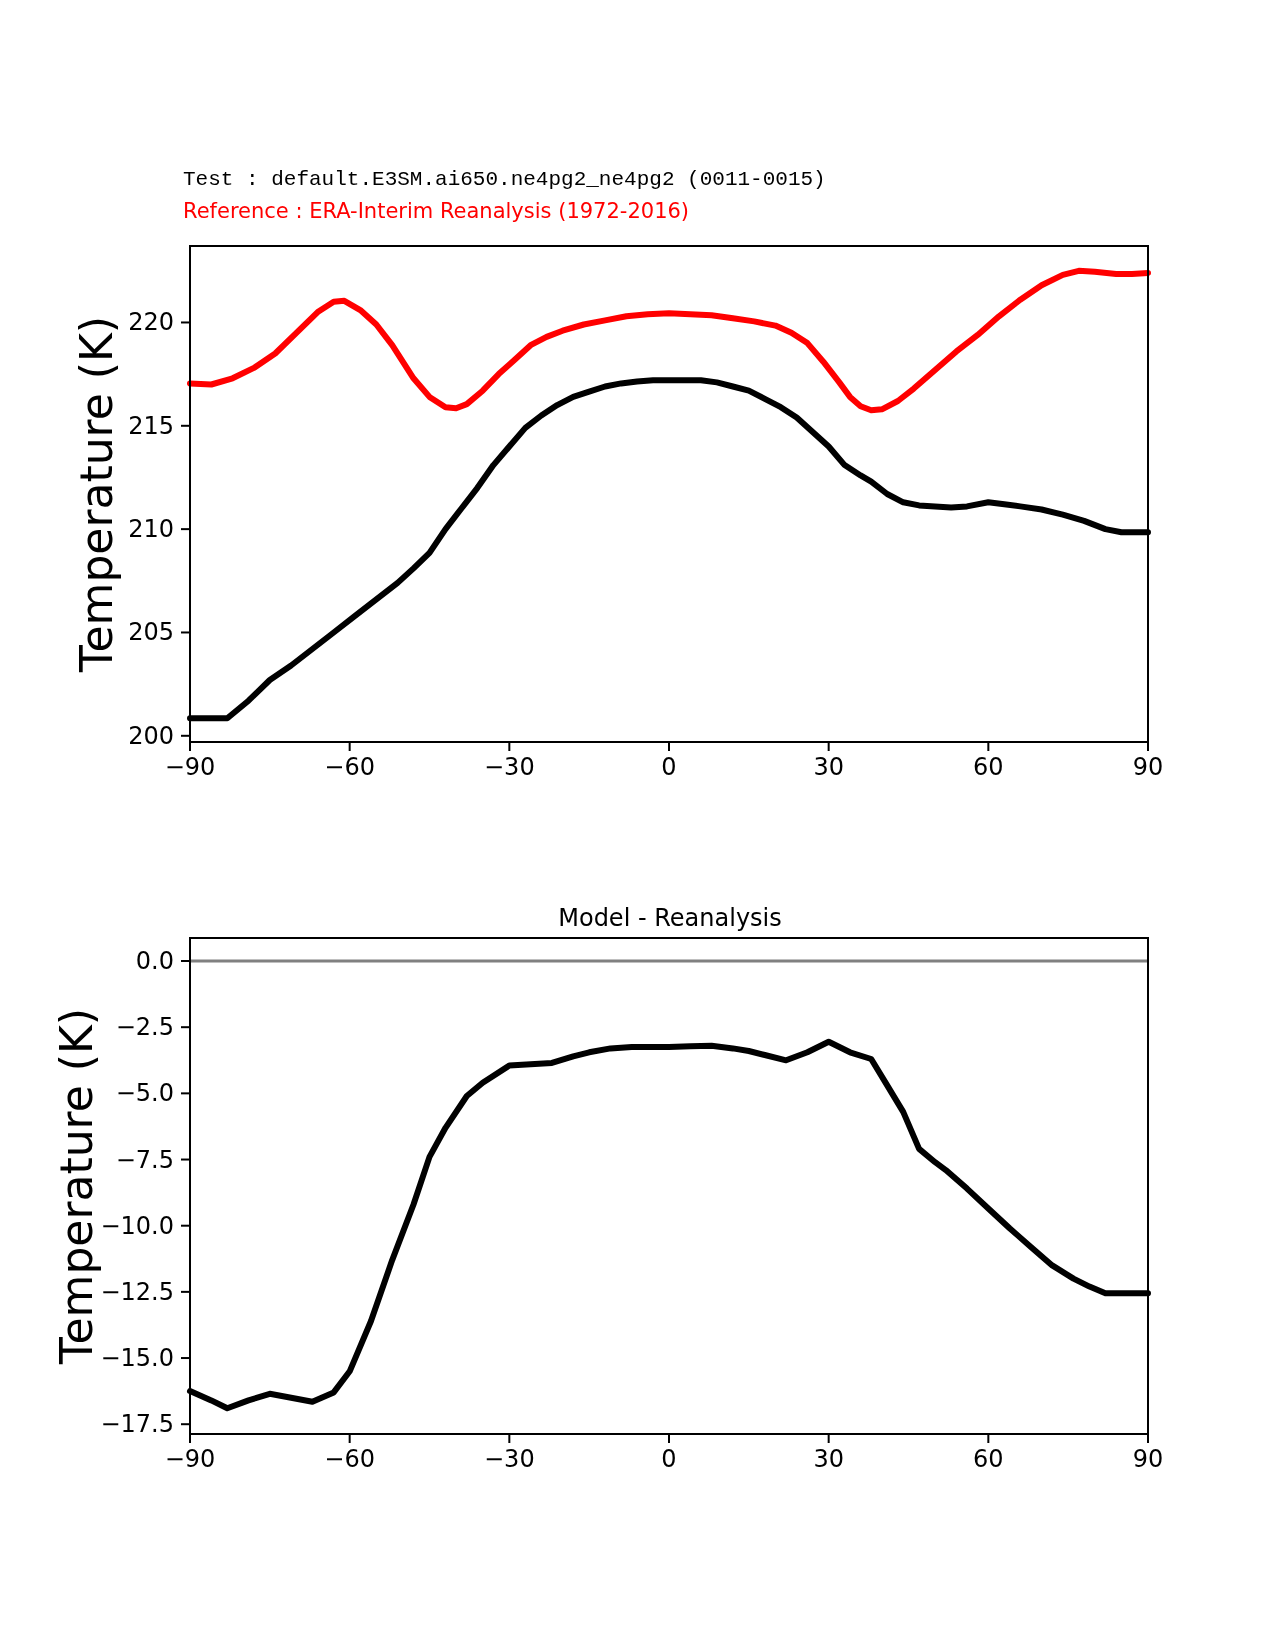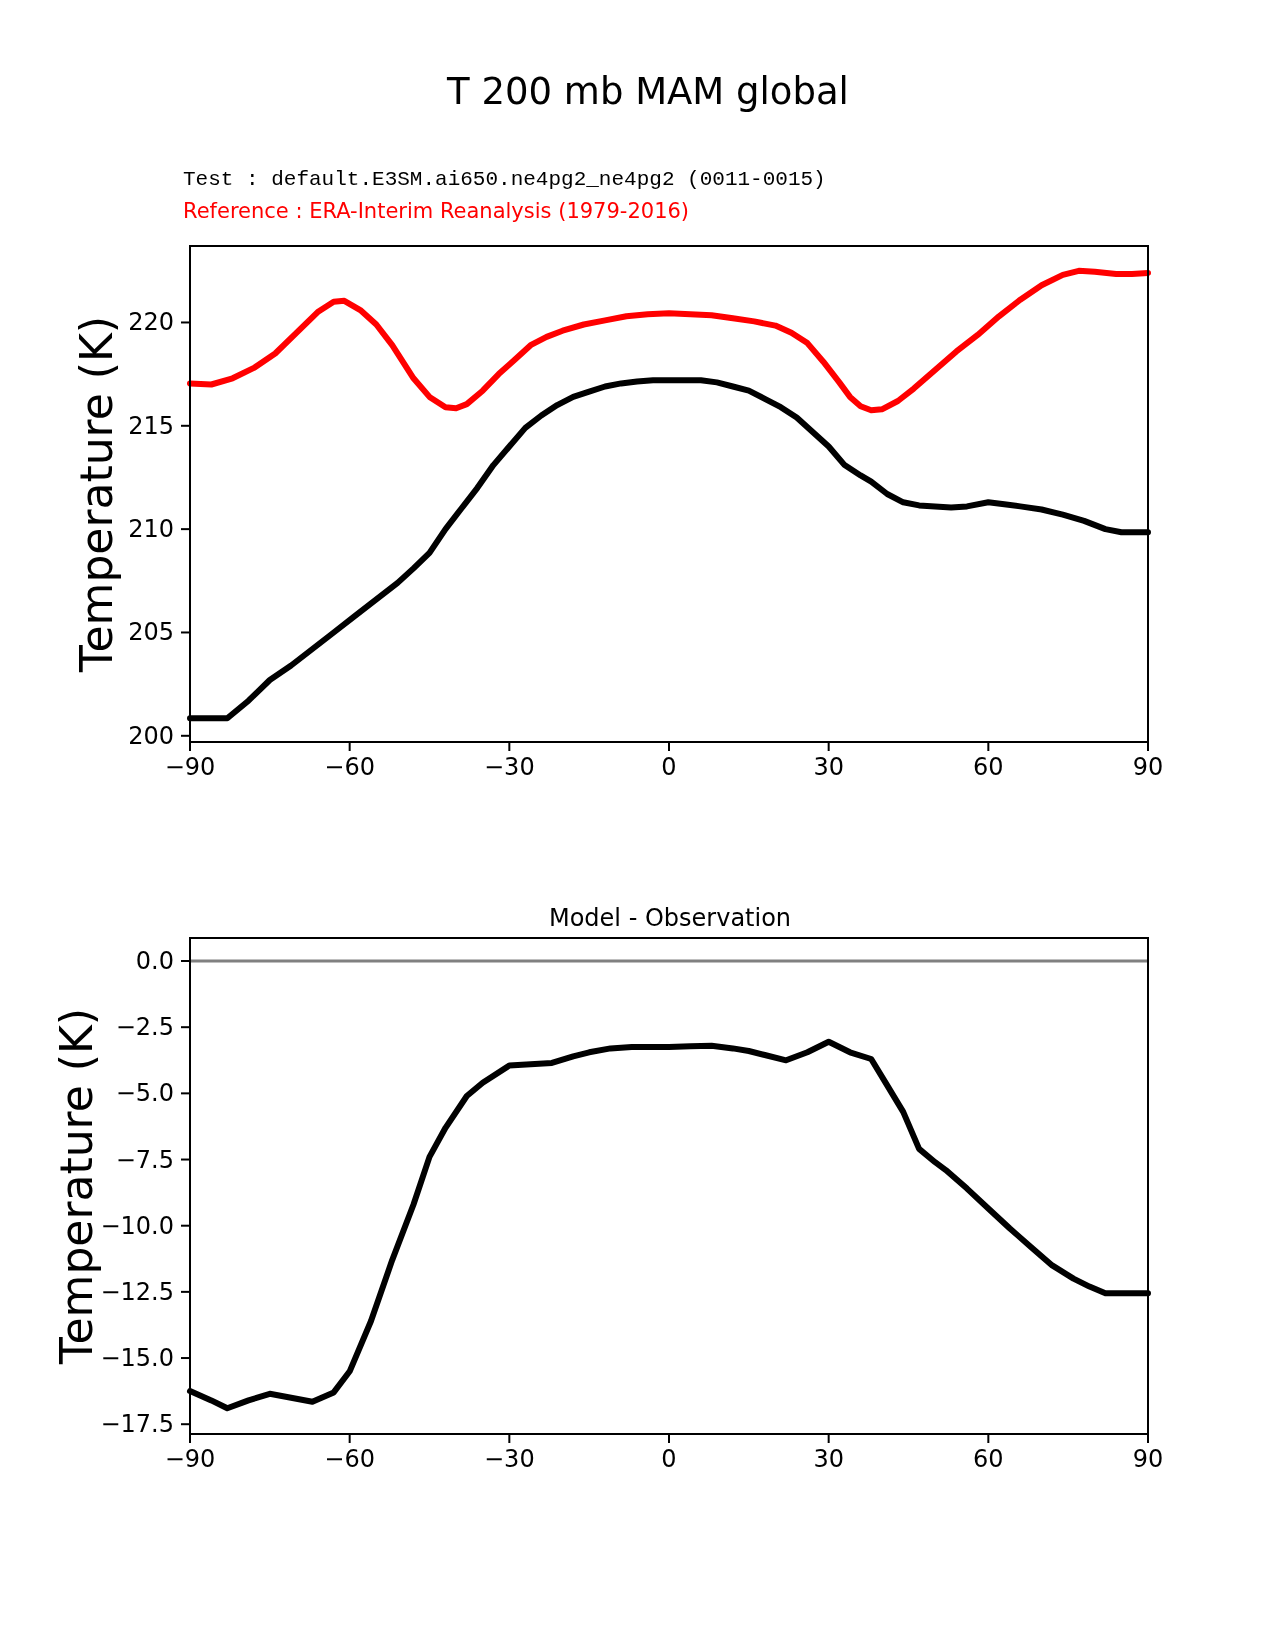--- a/index.html
+++ b/index.html
@@ -78,25 +78,24 @@
         <text x="174" y="1225.701173959445" text-anchor="end" dominant-baseline="central" font-size="24" fill="#000">−10.0</text>
         <line x1="181" x2="190" y1="1291.8697972251866" y2="1291.8697972251866" stroke="#000" stroke-width="2"></line>
         <text x="174" y="1291.8697972251866" text-anchor="end" dominant-baseline="central" font-size="24" fill="#000">−12.5</text>
         <line x1="181" x2="190" y1="1358.0384204909285" y2="1358.0384204909285" stroke="#000" stroke-width="2"></line>
         <text x="174" y="1358.0384204909285" text-anchor="end" dominant-baseline="central" font-size="24" fill="#000">−15.0</text>
         <line x1="181" x2="190" y1="1424.2070437566701" y2="1424.2070437566701" stroke="#000" stroke-width="2"></line>
         <text x="174" y="1424.2070437566701" text-anchor="end" dominant-baseline="central" font-size="24" fill="#000">−17.5</text>
       </g>
     </svg>
 
-  <div class="overlay suptitle" style="left:648px;top:70px;">T 200 mb MAM global</div>
 
   <div class="overlay annot" style="left: 183px; top: 168px; color: rgb(0, 0, 0); font-family: Liberation Mono, monospace;">Test : default.E3SM.ai650.ne4pg2_ne4pg2 (0011-0015)</div>
 
-  <div class="overlay annot" style="left: 183px; top: 199px; color: rgb(255, 0, 0);">Reference : ERA-Interim Reanalysis (1979-2016)</div>
+  <div class="overlay annot" style="left: 183px; top: 199px; color: rgb(255, 0, 0);">Reference : ERA-Interim Reanalysis (1972-2016)</div>
 
   <div class="overlay ylabel" style="left:96px;top:494px;">Temperature (K)</div>
 
-  <div class="overlay axis-title" style="left:670px;top:904px;">Model - Observation</div>
+  <div class="overlay axis-title" style="left:670px;top:904px;">Model - Reanalysis</div>
 
   <div class="overlay ylabel" style="left:76px;top:1186px;">Temperature (K)</div>
 
 </div>
 
 </body></html>

